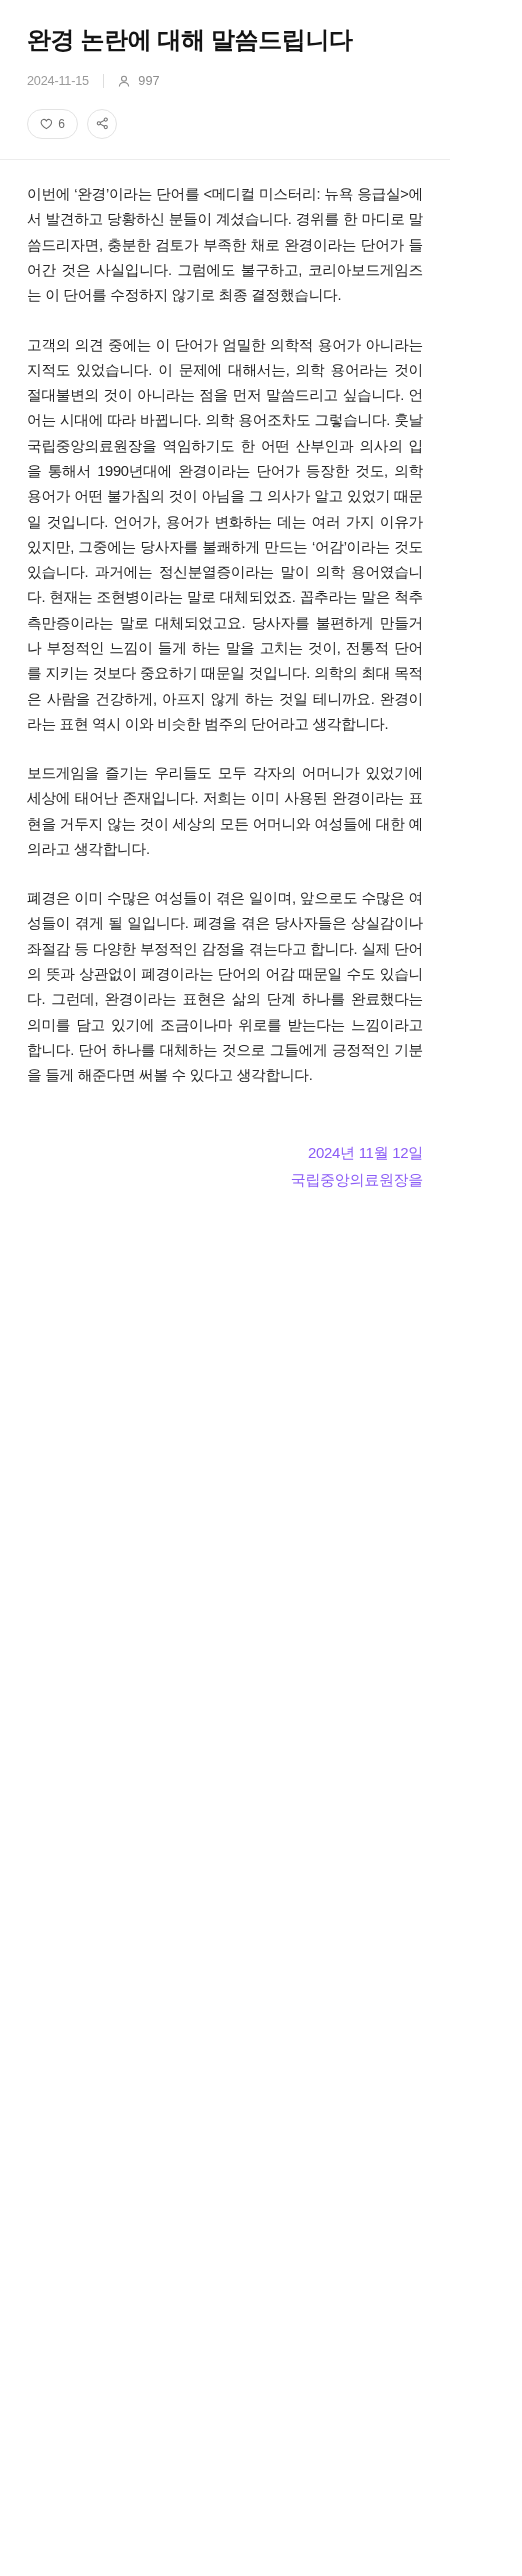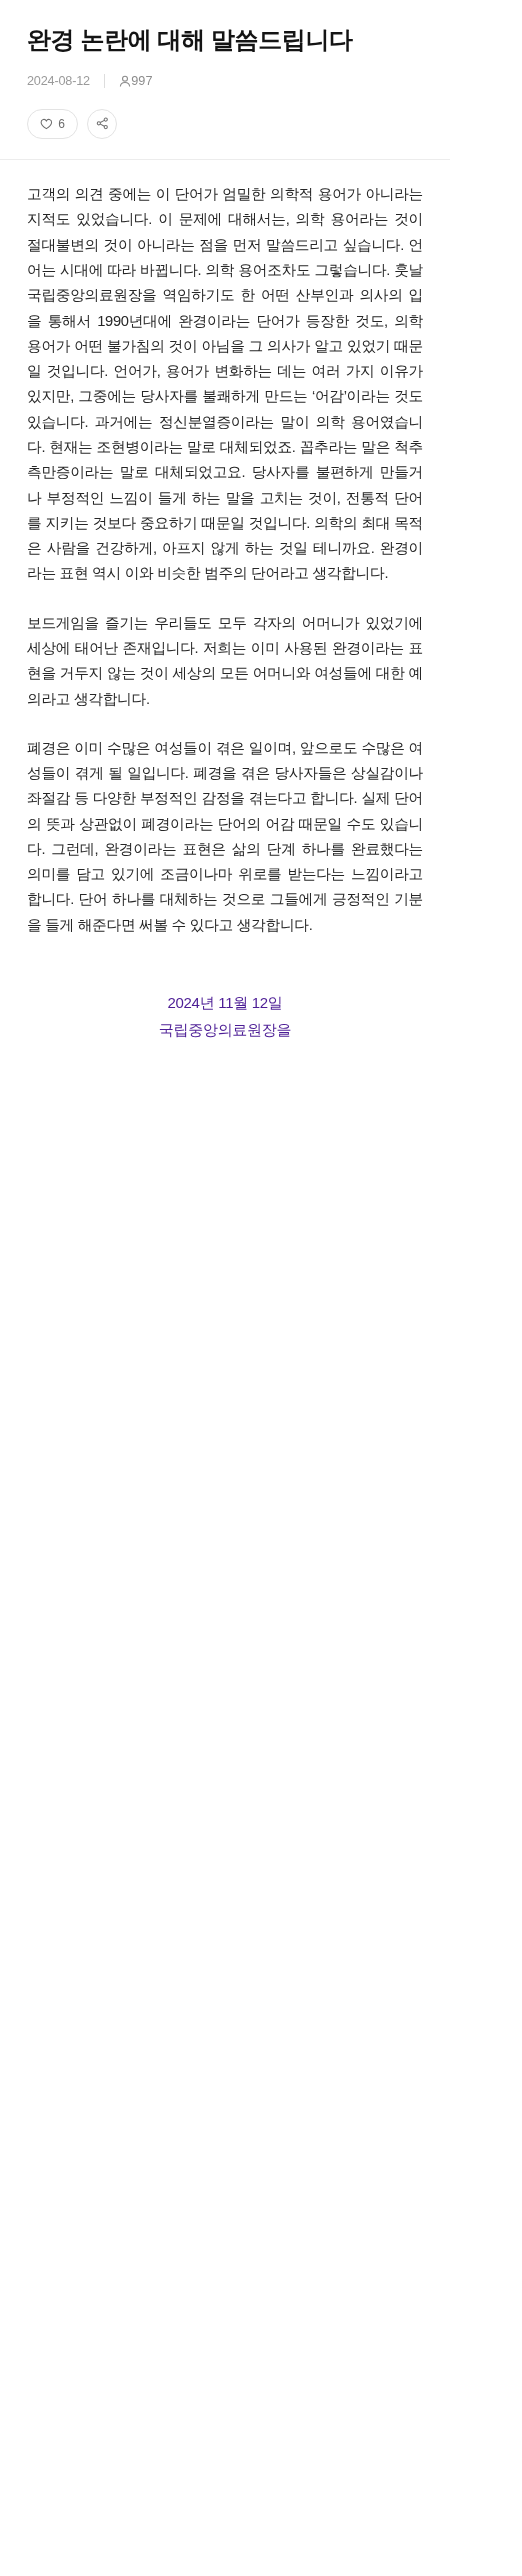--- a/index.html
+++ b/index.html
@@ -44,21 +44,21 @@
     letter-spacing: -0.2px;
   }
   .meta-divider {
     width: 0.8px;
     height: 13.5px;
     background: #dddddd;
   }
   .meta-views {
     display: flex;
     align-items: center;
-    gap: 0;
+    gap: 8px;
     font-size: 12.7px;
     color: #8c8c8c;
   }
   .meta-views .icon {
     display: inline-flex;
     align-items: center;
   }
   
   .actions-row {
     display: flex;
@@ -104,42 +104,42 @@
     color: #262626;
     text-align: justify;
   }
   .article-body p {
     margin: 0 0 24px 0;
     white-space: pre-wrap;
   }
   
   .signature {
     padding: 27px 27px 38px 27px;
-    text-align: center;
+    text-align: right;
     font-size: 15px;
     line-height: 1.8;
-    color: #4c1d95;
+    color: #8b5cf6;
     letter-spacing: -0.3px;
   }
   .signature div {
     font-weight: normal;
   }
   .spacer-bottom { height: 8px; }
   svg { display: block; }
 </style>
 </head>
 <body>
 
 <div class="page">
 
   <div class="article-header">
     <h1 class="article-title">완경 논란에 대해 말씀드립니다</h1>
 
     <div class="meta-row">
-      <span class="meta-date">2024-08-12</span>
+      <span class="meta-date">2024-11-15</span>
       <span class="meta-divider"></span>
       <span class="meta-views">
         <span class="icon">
           <svg width="12" height="12.7" viewBox="0 0 15 16" fill="none" stroke="#8c8c8c" stroke-width="1.4">
             <circle cx="7.5" cy="4.6" r="3.1"></circle>
             <path d="M1.7 14.6c0-3.2 2.6-5.2 5.8-5.2s5.8 2 5.8 5.2"></path>
           </svg>
         </span>
         <span>997</span>
       </span>
@@ -164,20 +164,21 @@
             <path d="M10.5 4.3 5.4 7M5.4 9l5.1 2.7"></path>
           </svg>
         </span>
       </button>
     </div>
   </div>
 
   <div class="hr"></div>
 
   <div class="article-body">
+    <p>이번에 ‘완경’이라는 단어를 &lt;메디컬 미스터리: 뉴욕 응급실&gt;에서 발견하고 당황하신 분들이 계셨습니다. 경위를 한 마디로 말씀드리자면, 충분한 검토가 부족한 채로 완경이라는 단어가 들어간 것은 사실입니다. 그럼에도 불구하고, 코리아보드게임즈는 이 단어를 수정하지 않기로 최종 결정했습니다.</p>
     <p>고객의 의견 중에는 이 단어가 엄밀한 의학적 용어가 아니라는 지적도 있었습니다. 이 문제에 대해서는, 의학 용어라는 것이 절대불변의 것이 아니라는 점을 먼저 말씀드리고 싶습니다. 언어는 시대에 따라 바뀝니다. 의학 용어조차도 그렇습니다. 훗날 국립중앙의료원장을 역임하기도 한 어떤 산부인과 의사의 입을 통해서 1990년대에 완경이라는 단어가 등장한 것도, 의학 용어가 어떤 불가침의 것이 아님을 그 의사가 알고 있었기 때문일 것입니다. 언어가, 용어가 변화하는 데는 여러 가지 이유가 있지만, 그중에는 당사자를 불쾌하게 만드는 ‘어감’이라는 것도 있습니다. 과거에는 정신분열증이라는 말이 의학 용어였습니다. 현재는 조현병이라는 말로 대체되었죠. 꼽추라는 말은 척추측만증이라는 말로 대체되었고요. 당사자를 불편하게 만들거나 부정적인 느낌이 들게 하는 말을 고치는 것이, 전통적 단어를 지키는 것보다 중요하기 때문일 것입니다. 의학의 최대 목적은 사람을 건강하게, 아프지 않게 하는 것일 테니까요. 완경이라는 표현 역시 이와 비슷한 범주의 단어라고 생각합니다.</p>
     <p>보드게임을 즐기는 우리들도 모두 각자의 어머니가 있었기에 세상에 태어난 존재입니다. 저희는 이미 사용된 완경이라는 표현을 거두지 않는 것이 세상의 모든 어머니와 여성들에 대한 예의라고 생각합니다.</p>
     <p>폐경은 이미 수많은 여성들이 겪은 일이며, 앞으로도 수많은 여성들이 겪게 될 일입니다. 폐경을 겪은 당사자들은 상실감이나 좌절감 등 다양한 부정적인 감정을 겪는다고 합니다. 실제 단어의 뜻과 상관없이 폐경이라는 단어의 어감 때문일 수도 있습니다. 그런데, 완경이라는 표현은 삶의 단계 하나를 완료했다는 의미를 담고 있기에 조금이나마 위로를 받는다는 느낌이라고 합니다. 단어 하나를 대체하는 것으로 그들에게 긍정적인 기분을 들게 해준다면 써볼 수 있다고 생각합니다.</p>
   </div>
 
   <div class="signature">
     <div>2024년 11월 12일</div>
     <div>국립중앙의료원장을</div>
   </div>
 

